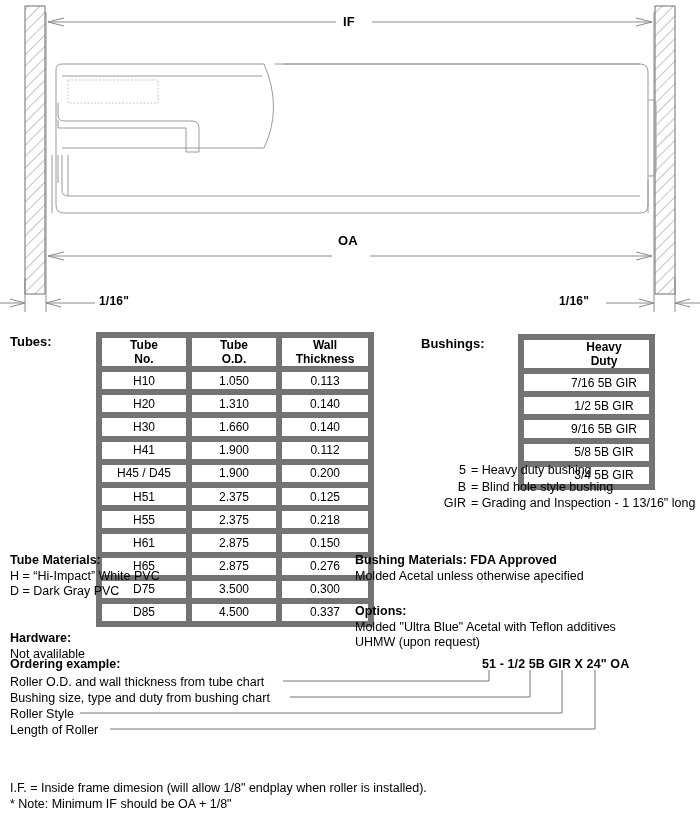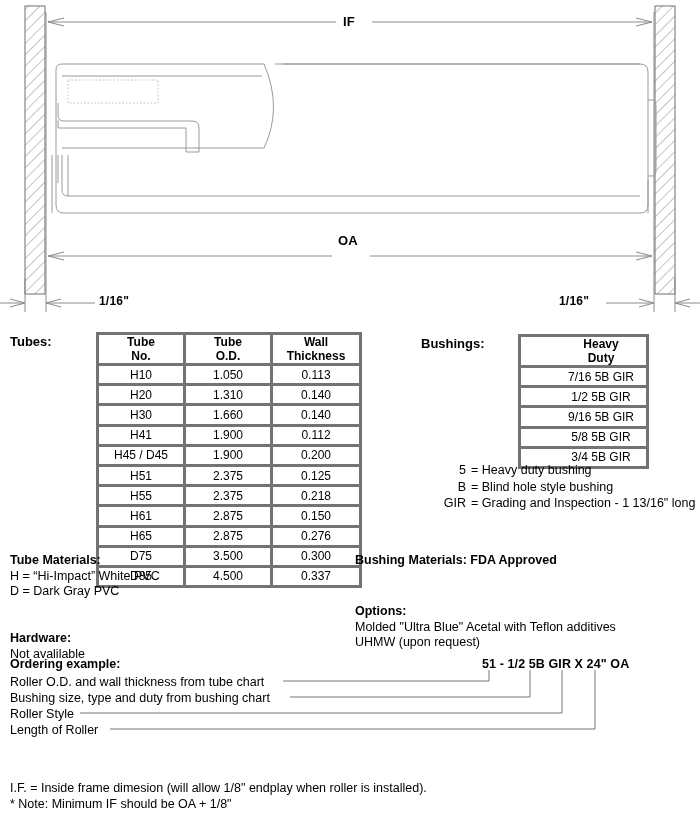--- a/index.html
+++ b/index.html
@@ -48,21 +48,21 @@
   .bold { font-weight: bold; }
 
   
   table.grid {
     position: absolute;
     border-collapse: collapse;
     font-size: 12px;
     background: #fff;
   }
   table.grid td, table.grid th {
-    border: 3px solid #737373;
+    border: 6px solid #737373;
     text-align: center;
     padding: 0;
     font-weight: normal;
     color: #000;
   }
   table.grid th {
     font-weight: bold;
   }
 
   
@@ -326,20 +326,21 @@
     <div>D = Dark Gray PVC</div>
   </div>
 
   <div class="blk" id="hardware">
     <div class="bold">Hardware:</div>
     <div>Not avalilable</div>
   </div>
 
   <div class="blk" id="bush-materials">
     <div class="bold">Bushing Materials:  FDA Approved</div>
+    <div>Molded Acetal unless otherwise apecified</div>
   </div>
 
   <div class="blk" id="options">
     <div class="bold">Options:</div>
     <div>Molded "Ultra Blue" Acetal with Teflon additives</div>
     <div>UHMW (upon request)</div>
   </div>
 
   <div id="ordering">
     <svg width="700" height="85" viewBox="0 0 700 85">

